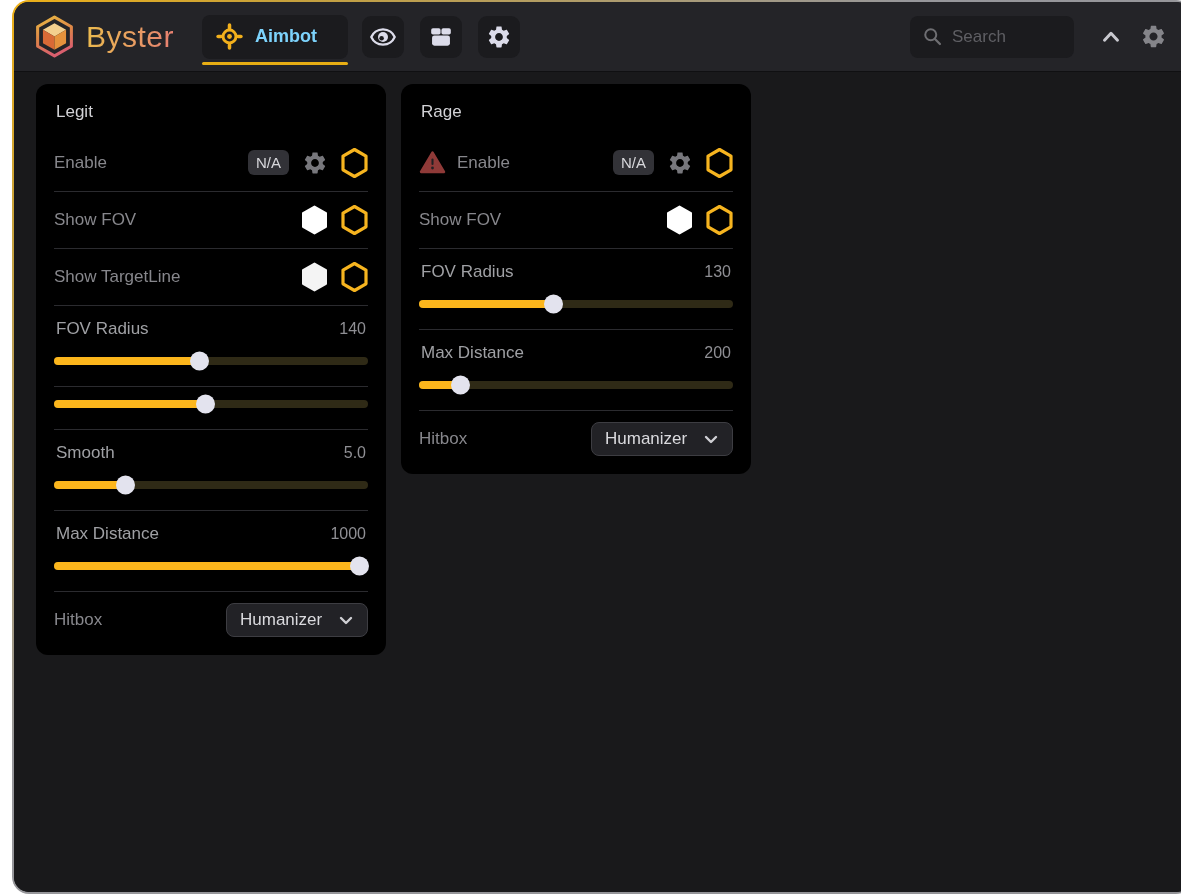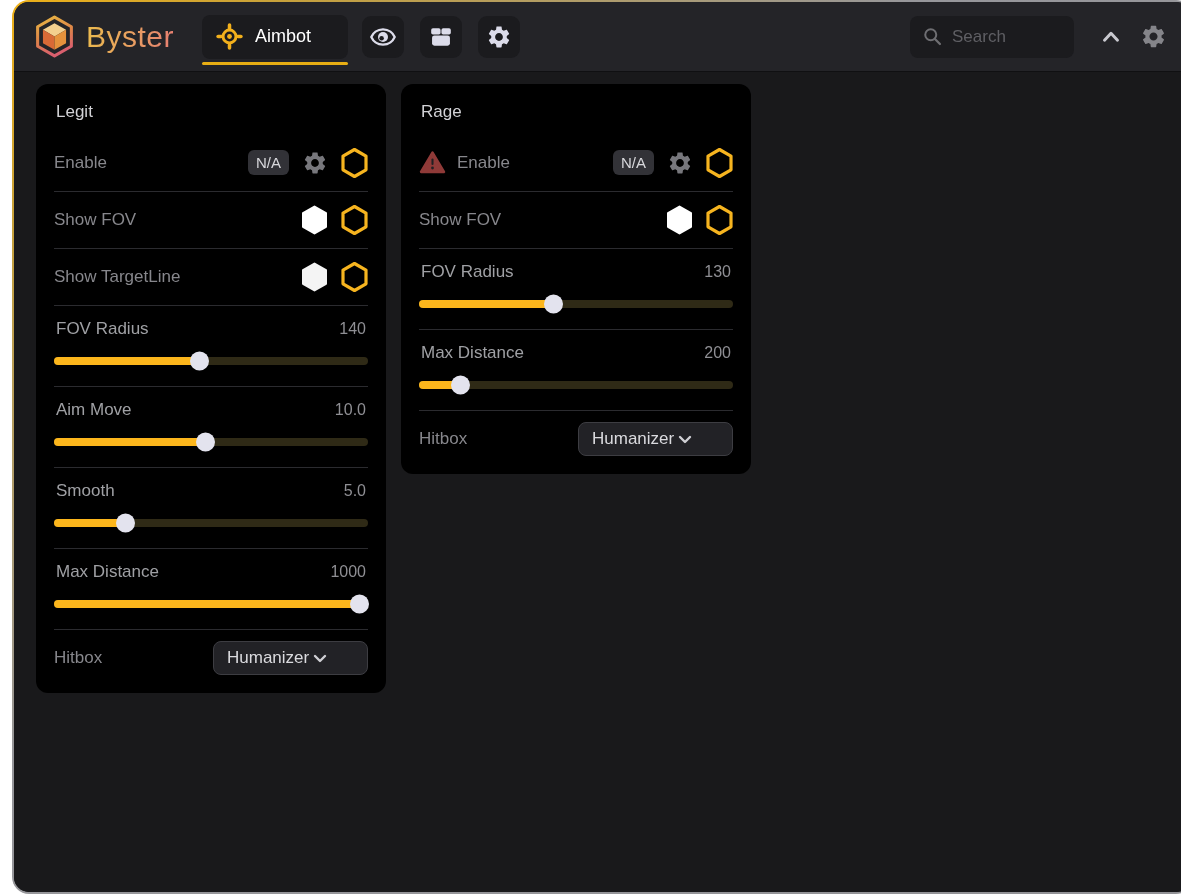--- a/index.html
+++ b/index.html
@@ -32,21 +32,21 @@
     -webkit-background-clip: text; background-clip: text;
     color: transparent;
   }
   .tab {
     margin-left: 28px; position: relative;
     height: 44px; width: 146px;
     background: #1b1b1e; border-radius: 8px;
     display: flex; align-items: center; gap: 12px;
     padding: 0 14px; cursor: pointer;
   }
-  .tab-label { color: #ffffff; font-size: 18px; font-weight: 400; }
+  .tab-label { color: #7dd3fc; font-size: 18px; font-weight: 700; }
   .tab-underline {
     position: absolute; left: 0; right: 0; bottom: -6px;
     height: 3px; border-radius: 2px; background: #e8ae14;
   }
   .icon-btn {
     width: 42px; height: 42px; margin-left: 16px;
     background: #1b1b1e; border: none; border-radius: 9px;
     display: flex; align-items: center; justify-content: center;
     cursor: pointer;
   }
@@ -106,23 +106,23 @@
     position: absolute; left: 0; top: 0; height: 8px;
     border-radius: 4px; background: #fcb61c;
   }
   .thumb {
     position: absolute; right: -9px; top: 50%;
     transform: translateY(-50%);
     width: 19px; height: 19px; border-radius: 50%;
     background: #e3e3ee; cursor: grab;
   }
   .dropdown {
-    width: 155px; height: 34px;
+    width: 142px; height: 34px;
     background: #222226; border: 1px solid #3d3d42; border-radius: 8px;
-    display: flex; align-items: center; 
+    display: flex; align-items: center; justify-content: space-between;
     padding: 0 10px 0 13px; cursor: pointer;
   }
   .dropdown span { color: #dadade; font-size: 17px; }
 </style>
 </head>
 <body>
 
 <svg width="0" height="0" style="position:absolute">
   <defs>
     <linearGradient id="hexGrad" x1="0" y1="0" x2="0.3" y2="1">
@@ -266,24 +266,20 @@
             <span class="val">140</span>
           </div>
           <div class="track">
             <div class="fill" style="width: 46.5%;">
               <div class="thumb"></div>
             </div>
           </div>
         </div>
 
         <div class="row row-slider">
-          <div class="slider-head">
-            <span class="lbl lbl-bright">Aim Move</span>
-            <span class="val">10.0</span>
-          </div>
           <div class="track">
             <div class="fill" style="width: 48.5%;">
               <div class="thumb"></div>
             </div>
           </div>
         </div>
 
         <div class="row row-slider">
           <div class="slider-head">
             <span class="lbl lbl-bright">Smooth</span>

